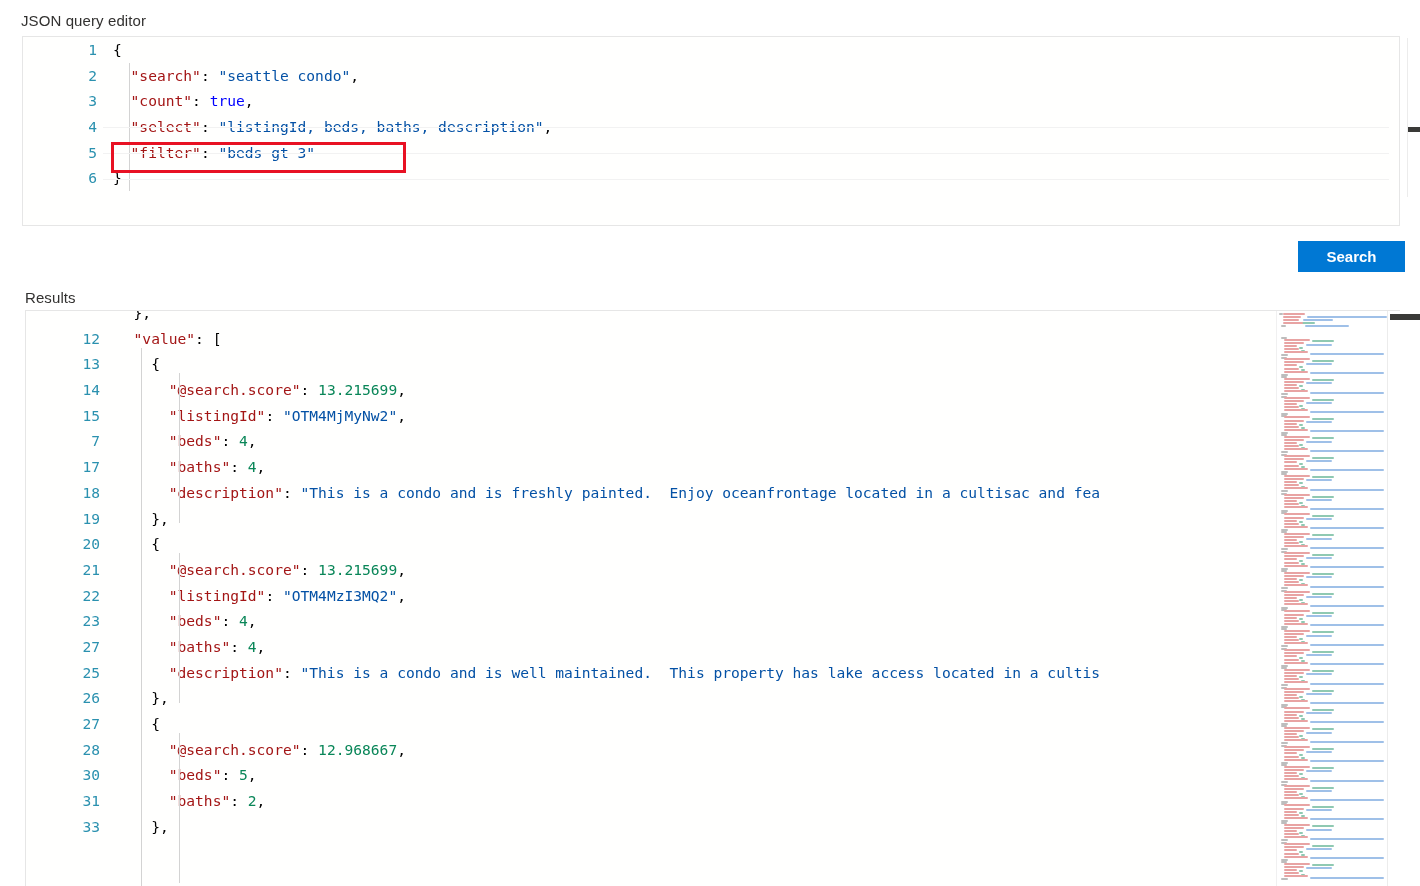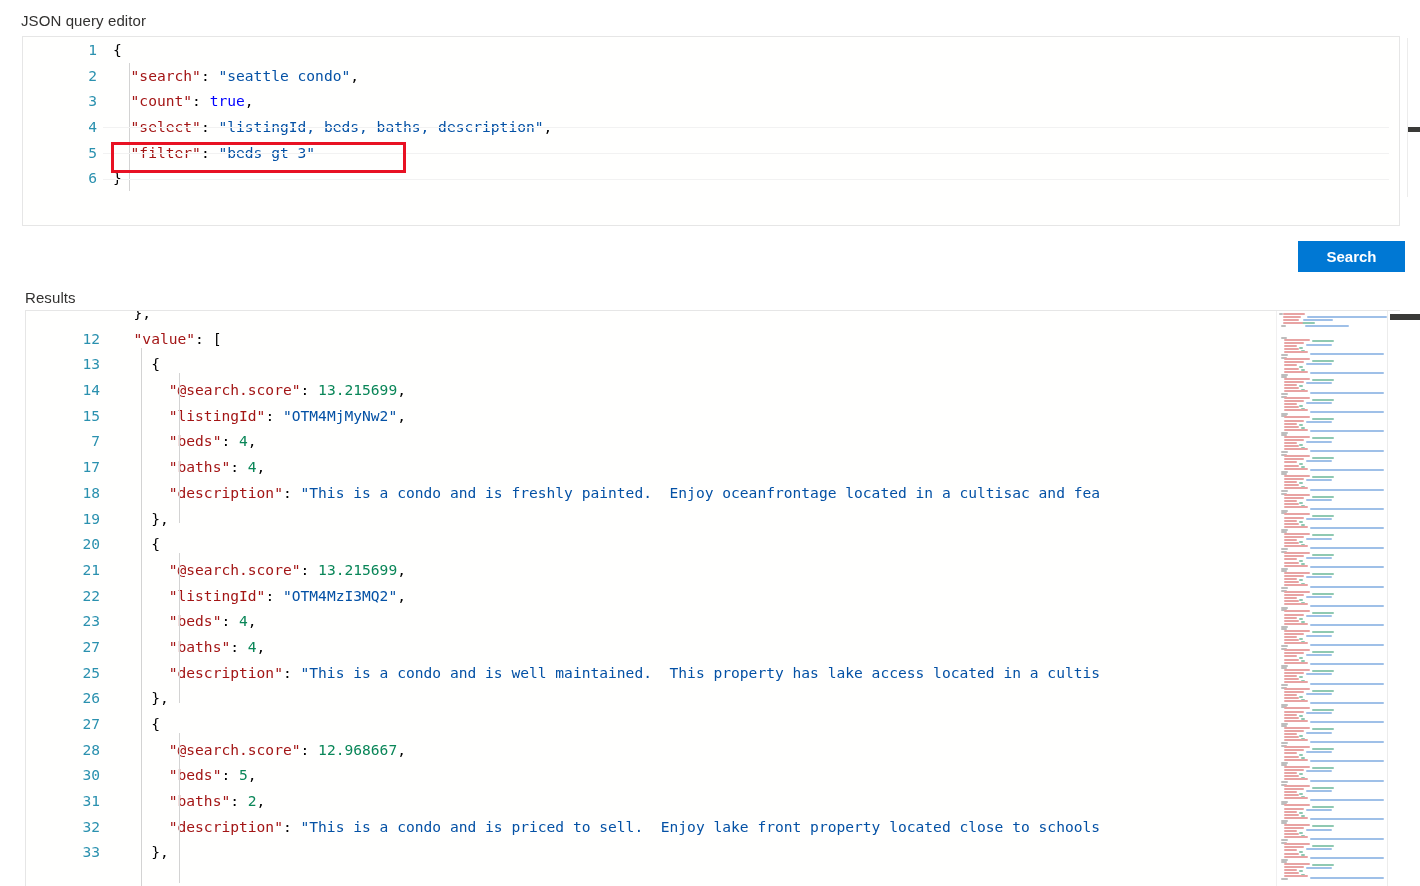--- a/index.html
+++ b/index.html
@@ -294,21 +294,20 @@
           <div class="code-line"><span class="ln">21</span><span class="code-text"><span class="tok-key">      "@search.score"</span><span class="tok-punct">: </span><span class="tok-number">13.215699</span><span class="tok-punct">,</span></span></div>
           <div class="code-line"><span class="ln">22</span><span class="code-text"><span class="tok-key">      "listingId"</span><span class="tok-punct">: </span><span class="tok-string">"OTM4MzI3MQ2"</span><span class="tok-punct">,</span></span></div>
           <div class="code-line"><span class="ln">23</span><span class="code-text"><span class="tok-key">      "beds"</span><span class="tok-punct">: </span><span class="tok-number">4</span><span class="tok-punct">,</span></span></div>
           <div class="code-line"><span class="ln">27</span><span class="code-text"><span class="tok-key">      "baths"</span><span class="tok-punct">: </span><span class="tok-number">4</span><span class="tok-punct">,</span></span></div>
           <div class="code-line"><span class="ln">25</span><span class="code-text"><span class="tok-key">      "description"</span><span class="tok-punct">: </span><span class="tok-string">"This is a condo and is well maintained.  This property has lake access located in a cultis</span></span></div>
           <div class="code-line"><span class="ln">26</span><span class="code-text"><span class="tok-punct">    },</span></span></div>
           <div class="code-line"><span class="ln">27</span><span class="code-text"><span class="tok-punct">    {</span></span></div>
           <div class="code-line"><span class="ln">28</span><span class="code-text"><span class="tok-key">      "@search.score"</span><span class="tok-punct">: </span><span class="tok-number">12.968667</span><span class="tok-punct">,</span></span></div>
           <div class="code-line"><span class="ln">30</span><span class="code-text"><span class="tok-key">      "beds"</span><span class="tok-punct">: </span><span class="tok-number">5</span><span class="tok-punct">,</span></span></div>
           <div class="code-line"><span class="ln">31</span><span class="code-text"><span class="tok-key">      "baths"</span><span class="tok-punct">: </span><span class="tok-number">2</span><span class="tok-punct">,</span></span></div>
-          <div class="code-line"><span class="ln">32</span><span class="code-text"><span class="tok-key">      "description"</span><span class="tok-punct">: </span><span class="tok-string">"This is a condo and is priced to sell.  Enjoy lake front property located close to schools</span></span></div>
           <div class="code-line"><span class="ln">33</span><span class="code-text"><span class="tok-punct">    },</span></span></div>
         </div>
       <div class="indent-guide" id="res-indent-guide-a"></div>
       <div class="indent-guide" id="res-indent-guide-b"></div>
       <div class="indent-guide" id="res-indent-guide-c"></div>
       <div class="indent-guide" id="res-indent-guide-d"></div>
     </div>
 
     <div id="results-minimap">
         <div class="mini-row mini-punct" style="left: 2px; top: 2px; width: 4px;"></div>

